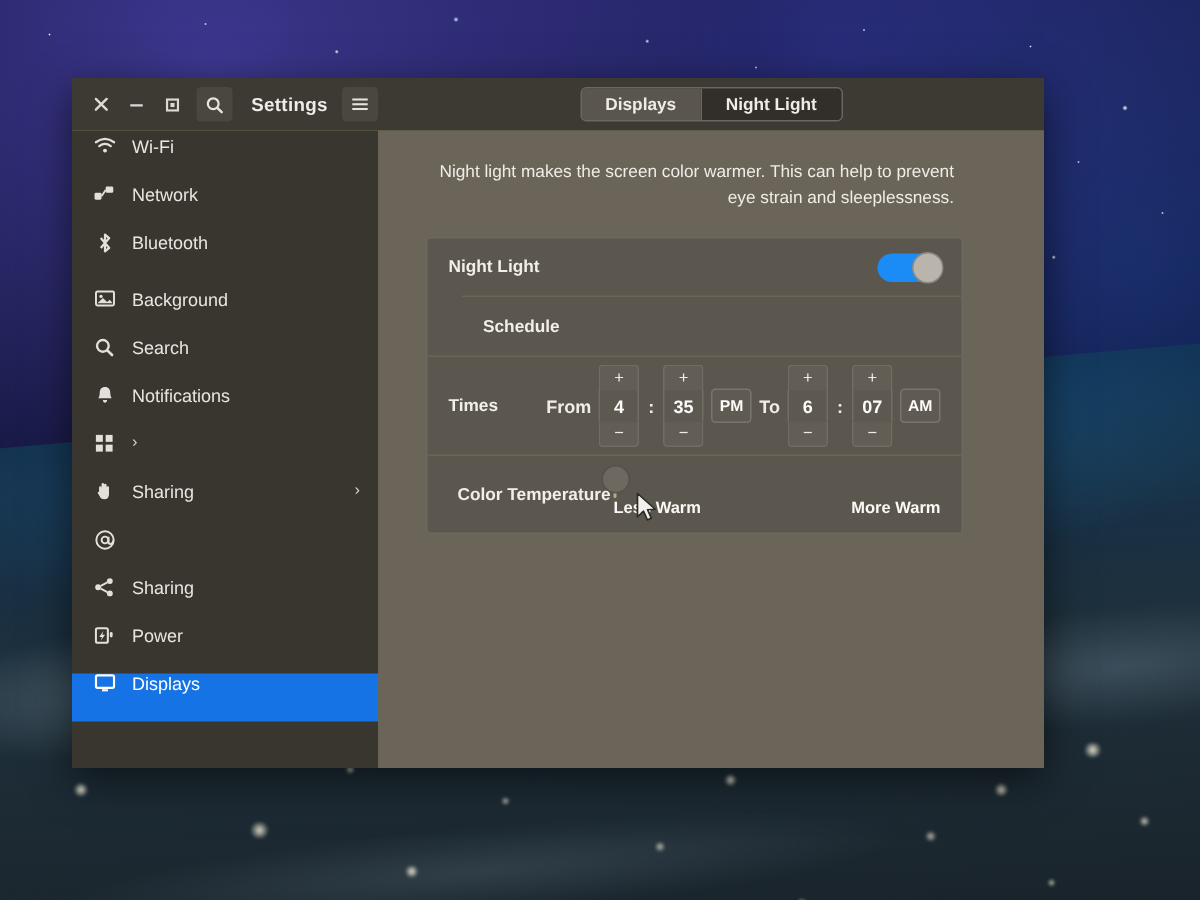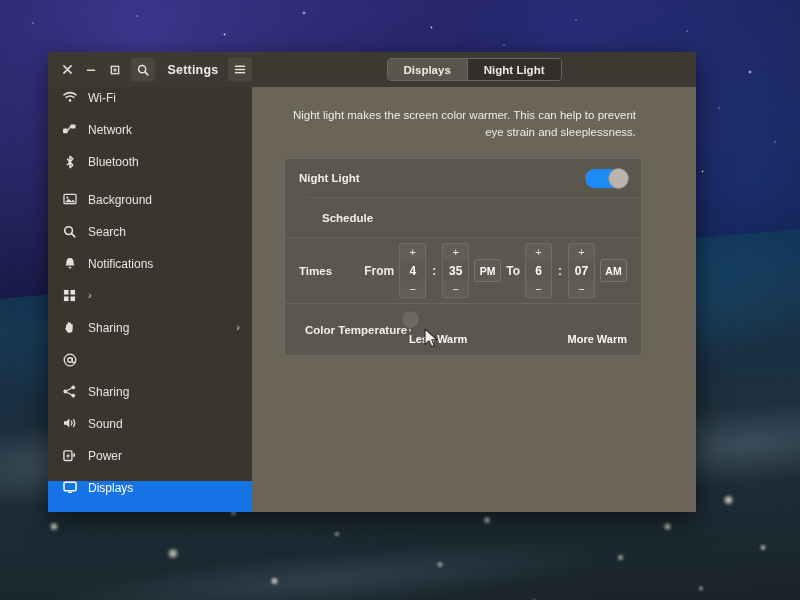--- a/index.html
+++ b/index.html
@@ -412,30 +412,20 @@
           <svg width="13" height="13" viewBox="0 0 14 14">
             <circle cx="11" cy="2.6" r="2.1" fill="#e4e0d9"></circle>
             <circle cx="11" cy="11.4" r="2.1" fill="#e4e0d9"></circle>
             <circle cx="2.6" cy="7" r="2.1" fill="#e4e0d9"></circle>
             <path d="M4.5 6 L9.2 3.5 M4.5 8 L9.2 10.5" stroke="#e4e0d9" stroke-width="1.3"></path>
           </svg>
         </span>
         <span class="side-label">Sharing</span>
       </div>
 
-      <div class="side-item">
-        <span class="side-icon">
-          <svg width="14" height="12" viewBox="0 0 15 13">
-            <path d="M1 4.6 L3.6 4.6 L6.8 1.6 L6.8 11.4 L3.6 8.4 L1 8.4 Z" fill="#e4e0d9"></path>
-            <path d="M9 4.4 Q10.6 6.5 9 8.6" fill="none" stroke="#e4e0d9" stroke-width="1.4" stroke-linecap="round"></path>
-            <path d="M11.3 2.8 Q14 6.5 11.3 10.2" fill="none" stroke="#e4e0d9" stroke-width="1.4" stroke-linecap="round"></path>
-          </svg>
-        </span>
-        <span class="side-label">Sound</span>
-      </div>
 
       <div class="side-item">
         <span class="side-icon">
           <svg width="13" height="13" viewBox="0 0 14 14">
             <rect x="1" y="2" width="8.6" height="10.4" rx="1.3" fill="none" stroke="#e4e0d9" stroke-width="1.5"></rect>
             <path d="M6.4 4 L3.4 8.2 L5.4 8.2 L4.4 11 L7.6 6.6 L5.6 6.6 Z" fill="#e4e0d9"></path>
             <rect x="11" y="4.6" width="2" height="4" rx="1" fill="#e4e0d9"></rect>
           </svg>
         </span>
         <span class="side-label">Power</span>

